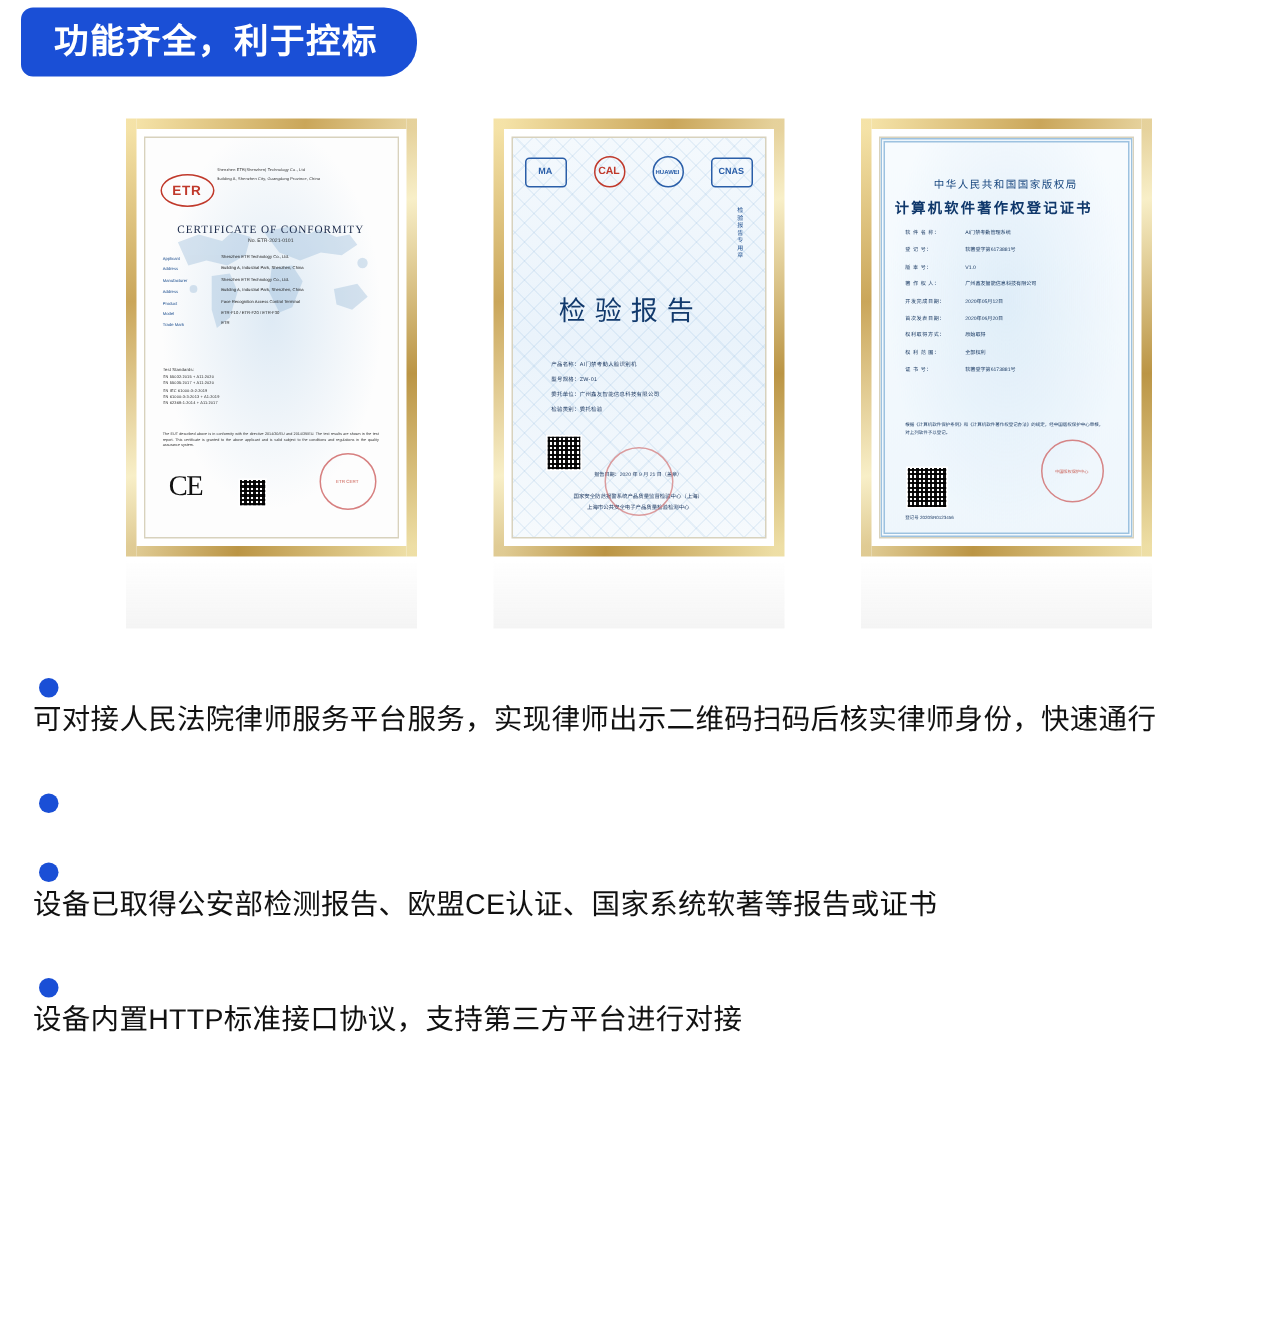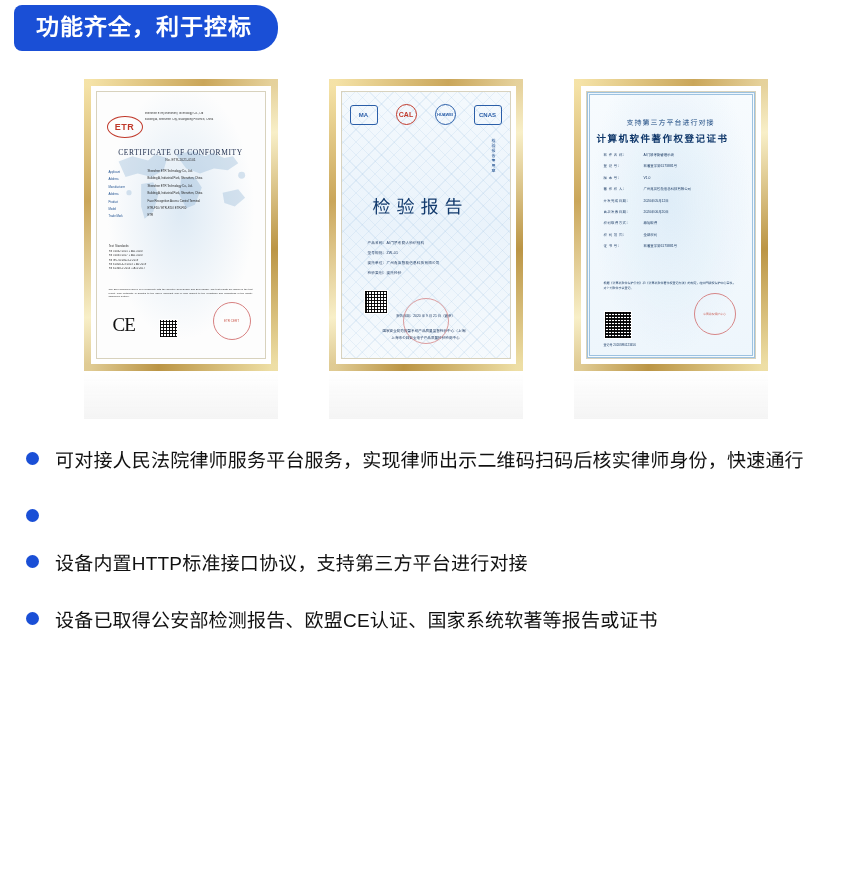--- a/index.html
+++ b/index.html
@@ -362,20 +362,21 @@
   
   .bullets {
     margin: 26px 0 0 0;
     padding: 0 28px 0 22px;
     list-style: none;
   }
   .bullets li {
     display: flex;
     align-items: flex-start;
     margin-bottom: 26px;
+    flex-direction: column;
   }
   .dot {
     width: 13px;
     height: 13px;
     border-radius: 50%;
     background: #1a4fd6;
     flex: none;
     margin: 7px 16px 0 4px;
   }
   .btext {
@@ -507,21 +508,21 @@
       </div>
     </div>
     <div class="cert-reflect"></div>
   </div>
 
   <div class="cert-wrap">
     <div class="cert-frame">
       <div class="cert-inner">
         <div class="paper c3">
 
-          <div class="hdr1">支持第三方平台进行对接</div>
+          <div class="hdr1">中华人民共和国国家版权局</div>
           <div class="hdr2">计算机软件著作权登记证书</div>
 
           <div class="rows">
             <div class="row">
                 <div class="k">软 件 名 称：</div>
                 <div class="v">AI门禁考勤管理系统</div>
               </div>
             <div class="row">
                 <div class="k">登 记 号：</div>
                 <div class="v">软著登字第6173881号</div>
@@ -574,19 +575,19 @@
 <ul class="bullets">
   <li>
     <span class="dot"></span>
     <span class="btext">可对接人民法院律师服务平台服务，实现律师出示二维码扫码后核实律师身份，快速通行</span>
   </li>
   <li>
     <span class="dot"></span>
   </li>
   <li>
     <span class="dot"></span>
-    <span class="btext">设备内置HTTP标准接口协议，支持第三方平台进行对接</span>
+    <span class="btext">设备已取得公安部检测报告、欧盟CE认证、国家系统软著等报告或证书</span>
   </li>
   <li>
     <span class="dot"></span>
-    <span class="btext">设备已取得公安部检测报告、欧盟CE认证、国家系统软著等报告或证书</span>
+    <span class="btext">设备内置HTTP标准接口协议，支持第三方平台进行对接</span>
   </li>
 </ul>
 
 </body></html>

